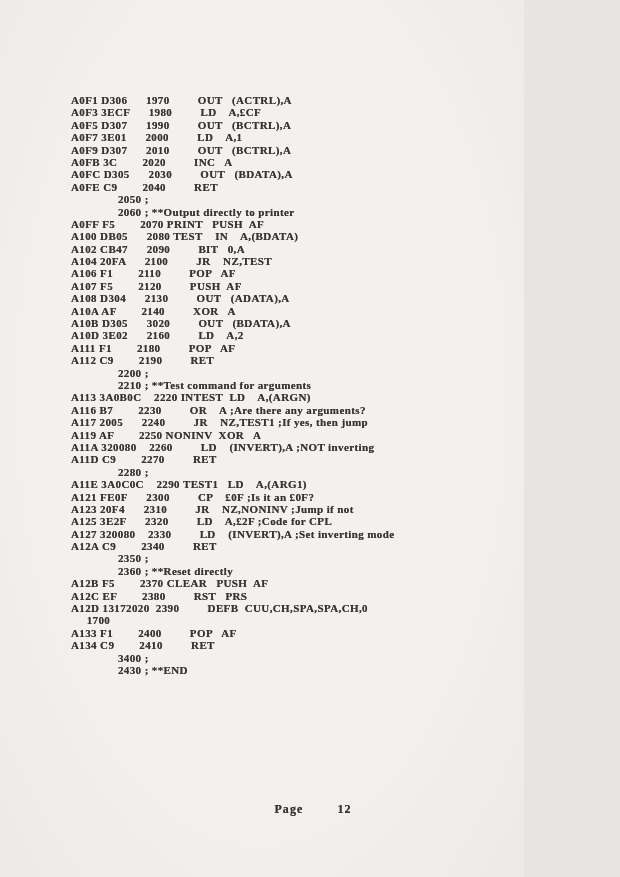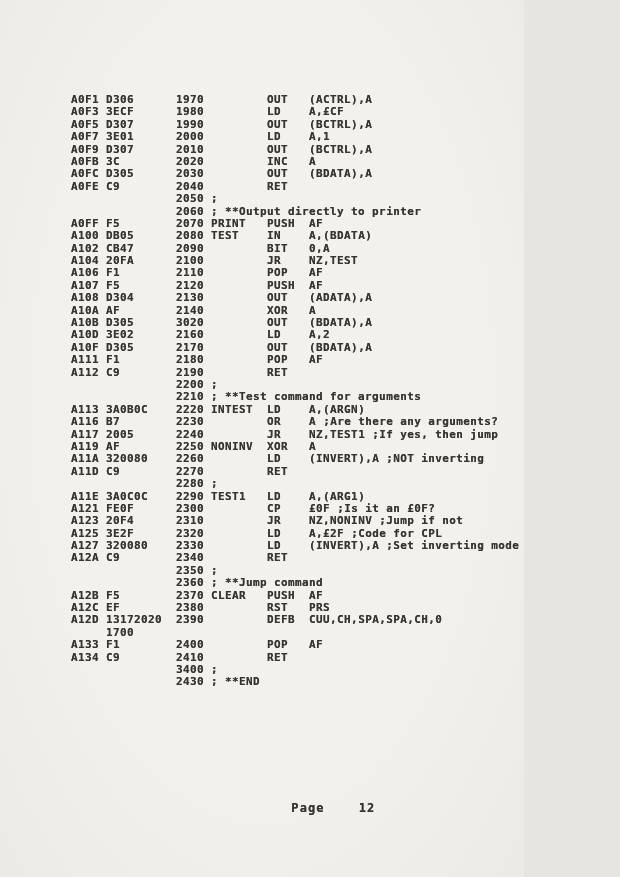--- a/index.html
+++ b/index.html
@@ -7,20 +7,21 @@
   body {
     background: #e6e5e2;
     font-family: "DejaVu Sans Mono", monospace;
     overflow: hidden;
   }
   .paper {
     position: relative;
     width: 524px;
     height: 877px;
     background: radial-gradient(ellipse at 50% 45%, var(--paper, #f2f1ee) 55%, #eceae6 100%);
+    font-family: Liberation Serif, serif;
   }
   .listing {
     position: absolute;
     left: 71px;
     top: 94px;
     font-size: 11px;
     font-weight: bold;
     line-height: 12.4px;
     letter-spacing: 0.38px;
     color: var(--ink, #37352f);
@@ -59,40 +60,39 @@
       <div class="row"><span class="cell">A0FF </span><span class="cell">F5        </span><span class="cell">2070 </span><span class="cell">PRINT   </span><span class="cell">PUSH  </span><span class="cell">AF</span></div>
       <div class="row"><span class="cell">A100 </span><span class="cell">DB05      </span><span class="cell">2080 </span><span class="cell">TEST    </span><span class="cell">IN    </span><span class="cell">A,(BDATA)</span></div>
       <div class="row"><span class="cell">A102 </span><span class="cell">CB47      </span><span class="cell">2090 </span><span class="cell">        </span><span class="cell">BIT   </span><span class="cell">0,A</span></div>
       <div class="row"><span class="cell">A104 </span><span class="cell">20FA      </span><span class="cell">2100 </span><span class="cell">        </span><span class="cell">JR    </span><span class="cell">NZ,TEST</span></div>
       <div class="row"><span class="cell">A106 </span><span class="cell">F1        </span><span class="cell">2110 </span><span class="cell">        </span><span class="cell">POP   </span><span class="cell">AF</span></div>
       <div class="row"><span class="cell">A107 </span><span class="cell">F5        </span><span class="cell">2120 </span><span class="cell">        </span><span class="cell">PUSH  </span><span class="cell">AF</span></div>
       <div class="row"><span class="cell">A108 </span><span class="cell">D304      </span><span class="cell">2130 </span><span class="cell">        </span><span class="cell">OUT   </span><span class="cell">(ADATA),A</span></div>
       <div class="row"><span class="cell">A10A </span><span class="cell">AF        </span><span class="cell">2140 </span><span class="cell">        </span><span class="cell">XOR   </span><span class="cell">A</span></div>
       <div class="row"><span class="cell">A10B </span><span class="cell">D305      </span><span class="cell">3020 </span><span class="cell">        </span><span class="cell">OUT   </span><span class="cell">(BDATA),A</span></div>
       <div class="row"><span class="cell">A10D </span><span class="cell">3E02      </span><span class="cell">2160 </span><span class="cell">        </span><span class="cell">LD    </span><span class="cell">A,2</span></div>
-      <div class="row"><span class="cell">A10F </span><span class="cell">D305      </span><span class="cell">2170 </span><span class="cell">        </span><span class="cell">OUT   </span><span class="cell">(BDATA),A</span></div>
       <div class="row"><span class="cell">A111 </span><span class="cell">F1        </span><span class="cell">2180 </span><span class="cell">        </span><span class="cell">POP   </span><span class="cell">AF</span></div>
       <div class="row"><span class="cell">A112 </span><span class="cell">C9        </span><span class="cell">2190 </span><span class="cell">        </span><span class="cell">RET   </span><span class="cell"></span></div>
       <div class="row"><span class="cell">     </span><span class="cell">          </span><span class="cell">2200 </span><span class="cell">;</span></div>
       <div class="row"><span class="cell">     </span><span class="cell">          </span><span class="cell">2210 </span><span class="cell">; **Test command for arguments</span></div>
       <div class="row"><span class="cell">A113 </span><span class="cell">3A0B0C    </span><span class="cell">2220 </span><span class="cell">INTEST  </span><span class="cell">LD    </span><span class="cell">A,(ARGN)</span></div>
       <div class="row"><span class="cell">A116 </span><span class="cell">B7        </span><span class="cell">2230 </span><span class="cell">        </span><span class="cell">OR    </span><span class="cell">A</span><span class="cell"> ;Are there any arguments?</span></div>
       <div class="row"><span class="cell">A117 </span><span class="cell">2005      </span><span class="cell">2240 </span><span class="cell">        </span><span class="cell">JR    </span><span class="cell">NZ,TEST1</span><span class="cell"> ;If yes, then jump</span></div>
       <div class="row"><span class="cell">A119 </span><span class="cell">AF        </span><span class="cell">2250 </span><span class="cell">NONINV  </span><span class="cell">XOR   </span><span class="cell">A</span></div>
       <div class="row"><span class="cell">A11A </span><span class="cell">320080    </span><span class="cell">2260 </span><span class="cell">        </span><span class="cell">LD    </span><span class="cell">(INVERT),A</span><span class="cell"> ;NOT inverting</span></div>
       <div class="row"><span class="cell">A11D </span><span class="cell">C9        </span><span class="cell">2270 </span><span class="cell">        </span><span class="cell">RET   </span><span class="cell"></span></div>
       <div class="row"><span class="cell">     </span><span class="cell">          </span><span class="cell">2280 </span><span class="cell">;</span></div>
       <div class="row"><span class="cell">A11E </span><span class="cell">3A0C0C    </span><span class="cell">2290 </span><span class="cell">TEST1   </span><span class="cell">LD    </span><span class="cell">A,(ARG1)</span></div>
       <div class="row"><span class="cell">A121 </span><span class="cell">FE0F      </span><span class="cell">2300 </span><span class="cell">        </span><span class="cell">CP    </span><span class="cell">£0F</span><span class="cell"> ;Is it an £0F?</span></div>
       <div class="row"><span class="cell">A123 </span><span class="cell">20F4      </span><span class="cell">2310 </span><span class="cell">        </span><span class="cell">JR    </span><span class="cell">NZ,NONINV</span><span class="cell"> ;Jump if not</span></div>
       <div class="row"><span class="cell">A125 </span><span class="cell">3E2F      </span><span class="cell">2320 </span><span class="cell">        </span><span class="cell">LD    </span><span class="cell">A,£2F</span><span class="cell"> ;Code for CPL</span></div>
       <div class="row"><span class="cell">A127 </span><span class="cell">320080    </span><span class="cell">2330 </span><span class="cell">        </span><span class="cell">LD    </span><span class="cell">(INVERT),A</span><span class="cell"> ;Set inverting mode</span></div>
       <div class="row"><span class="cell">A12A </span><span class="cell">C9        </span><span class="cell">2340 </span><span class="cell">        </span><span class="cell">RET   </span><span class="cell"></span></div>
       <div class="row"><span class="cell">     </span><span class="cell">          </span><span class="cell">2350 </span><span class="cell">;</span></div>
-      <div class="row"><span class="cell">     </span><span class="cell">          </span><span class="cell">2360 </span><span class="cell">; **Jump command</span></div>
+      <div class="row"><span class="cell">     </span><span class="cell">          </span><span class="cell">2360 </span><span class="cell">; **Reset directly</span></div>
       <div class="row"><span class="cell">A12B </span><span class="cell">F5        </span><span class="cell">2370 </span><span class="cell">CLEAR   </span><span class="cell">PUSH  </span><span class="cell">AF</span></div>
       <div class="row"><span class="cell">A12C </span><span class="cell">EF        </span><span class="cell">2380 </span><span class="cell">        </span><span class="cell">RST   </span><span class="cell">PRS</span></div>
       <div class="row"><span class="cell">A12D </span><span class="cell">13172020  </span><span class="cell">2390 </span><span class="cell">        </span><span class="cell">DEFB  </span><span class="cell">CUU,CH,SPA,SPA,CH,0</span></div>
       <div class="row"><span class="cell">     </span><span class="cell">1700      </span><span class="cell">     </span><span class="cell"></span></div>
       <div class="row"><span class="cell">A133 </span><span class="cell">F1        </span><span class="cell">2400 </span><span class="cell">        </span><span class="cell">POP   </span><span class="cell">AF</span></div>
       <div class="row"><span class="cell">A134 </span><span class="cell">C9        </span><span class="cell">2410 </span><span class="cell">        </span><span class="cell">RET   </span><span class="cell"></span></div>
       <div class="row"><span class="cell">     </span><span class="cell">          </span><span class="cell">3400 </span><span class="cell">;</span></div>
       <div class="row"><span class="cell">     </span><span class="cell">          </span><span class="cell">2430 </span><span class="cell">; **END</span></div>
     </div>
   <div class="footer">

